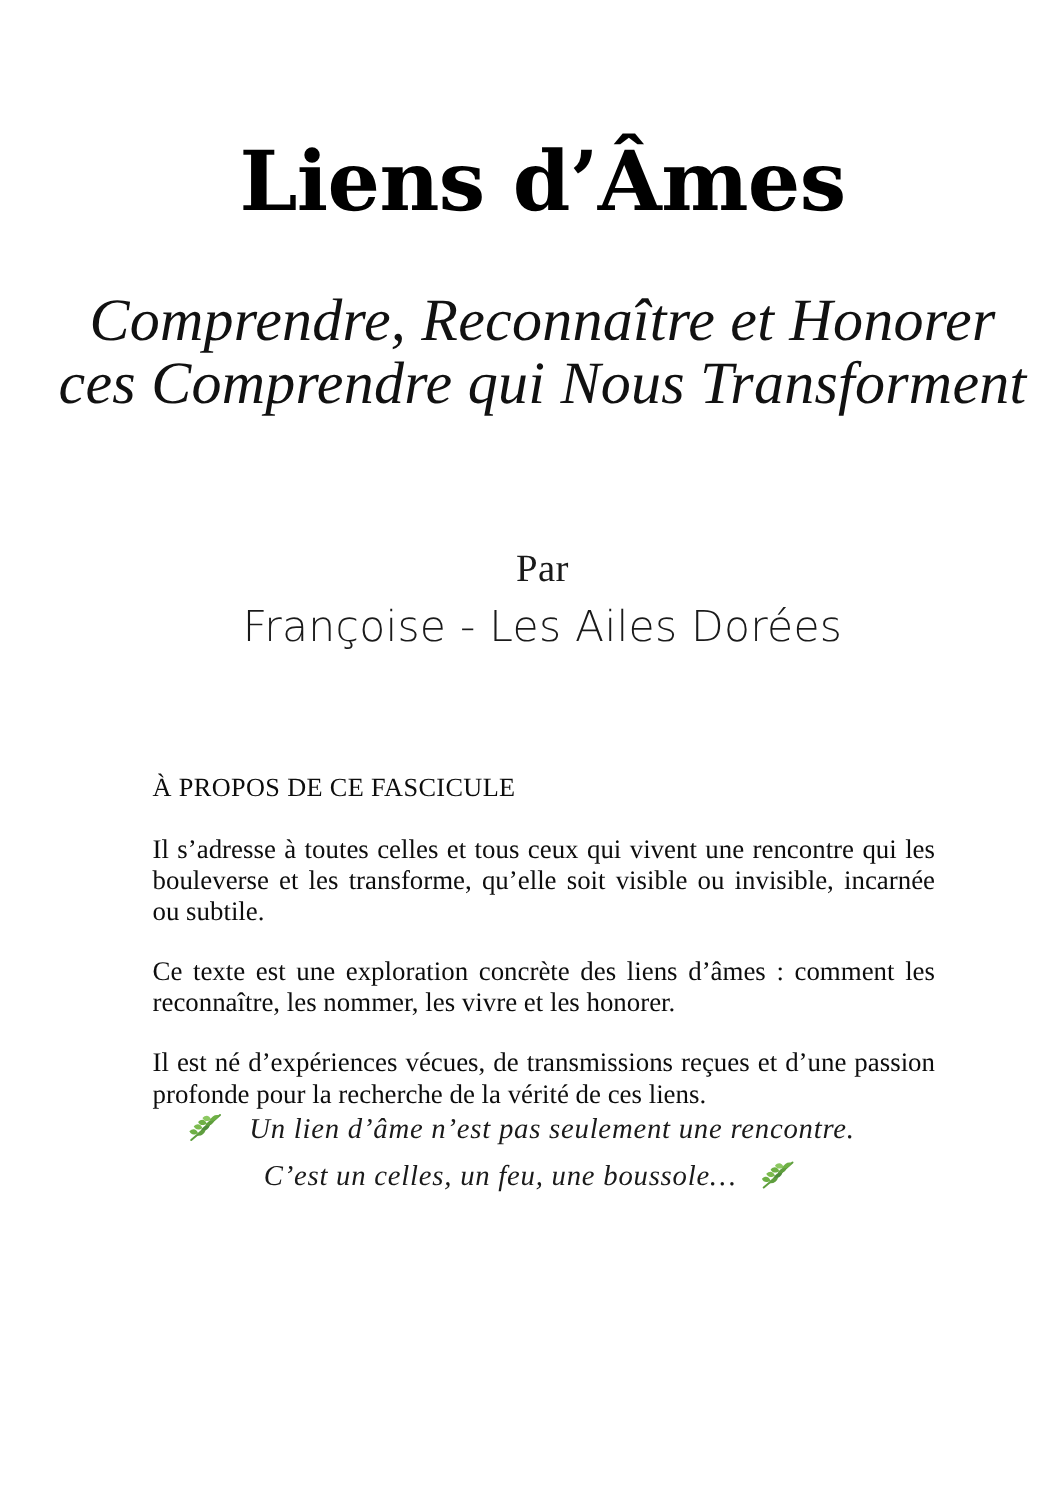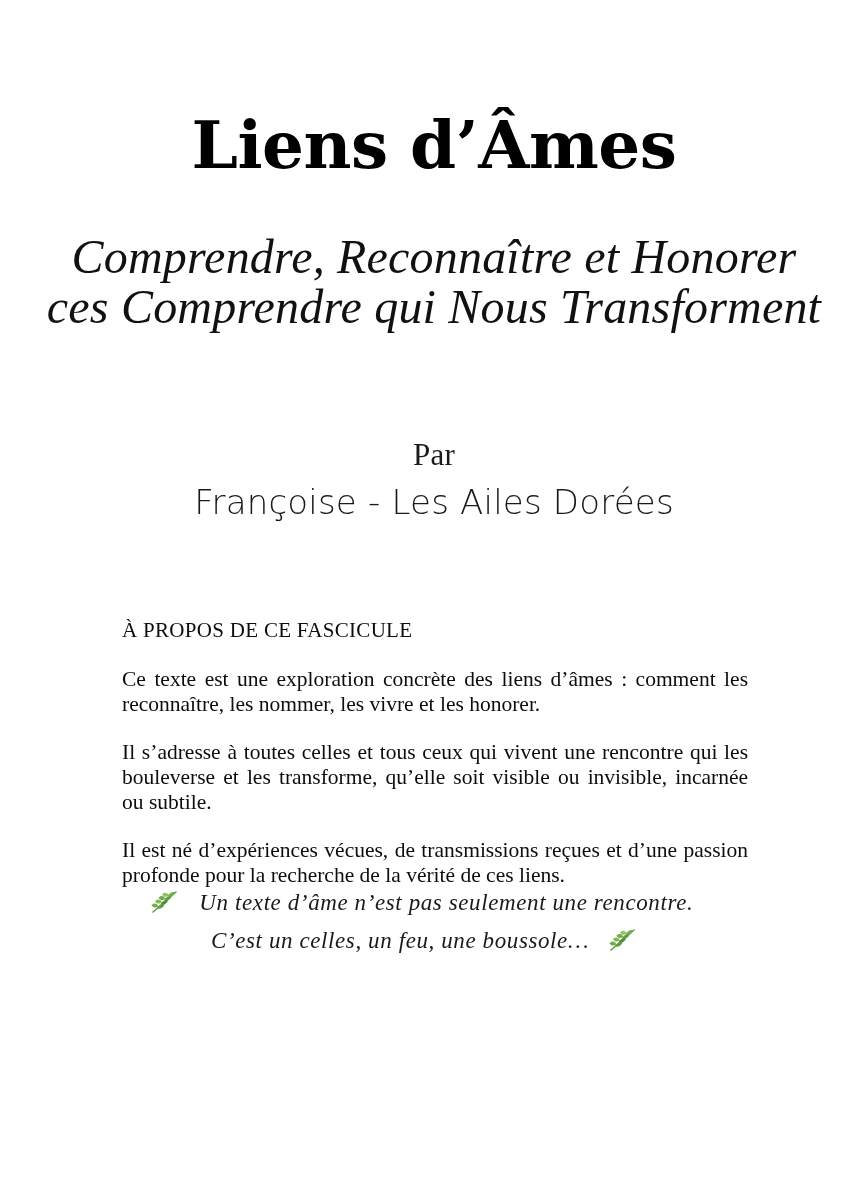--- a/index.html
+++ b/index.html
@@ -194,22 +194,22 @@
     <p class="doc-subtitle-line">ces Comprendre qui Nous Transforment</p>
   </div>
 
   <div class="author-block">
     <p class="author-by">Par</p>
     <p class="author-name">Françoise - Les Ailes Dorées</p>
   </div>
 
   <div class="about-section">
     <h2 class="about-heading">À PROPOS DE CE FASCICULE</h2>
+    <p class="about-para">Il s’adresse à toutes celles et tous ceux qui vivent une rencontre qui les bouleverse et les transforme, qu’elle soit visible ou invisible, incarnée ou subtile.</p>
     <p class="about-para">Ce texte est une exploration concrète des liens d’âmes : comment les reconnaître, les nommer, les vivre et les honorer.</p>
-    <p class="about-para">Il s’adresse à toutes celles et tous ceux qui vivent une rencontre qui les bouleverse et les transforme, qu’elle soit visible ou invisible, incarnée ou subtile.</p>
     <p class="about-para">Il est né d’expériences vécues, de transmissions reçues et d’une passion profonde pour la recherche de la vérité de ces liens.</p>
   </div>
 
   <div class="quote-block">
 
     <p class="quote-line quote-line-1">
       <span class="leaf-icon leaf-lead">
         <svg viewBox="0 0 30 26" xmlns="http://www.w3.org/2000/svg">
           <g>
             <path d="M4 23 C10 18 18 11 27 3" stroke="#5f9e3e" stroke-width="1.6" fill="none" stroke-linecap="round"></path>
@@ -217,21 +217,21 @@
             <path d="M13 13.5 C9.5 15.5 7 14.5 6 12 C8.5 9.5 11.5 9.8 13 13.5 Z" fill="#7cbb4f"></path>
             <path d="M16.5 10 C13 12 10.5 11 9.5 8.5 C12 6 15 6.3 16.5 10 Z" fill="#6eb045"></path>
             <path d="M20 6.8 C16.5 8.8 14 7.8 13 5.3 C15.5 2.8 18.5 3.1 20 6.8 Z" fill="#8cc861"></path>
             <path d="M11.5 15.5 C13.5 12 16 10.5 19 11.2 C18 14.5 15.3 16.2 11.5 15.5 Z" fill="#4e8c3a"></path>
             <path d="M15 11.5 C17 8 19.5 6.5 22.5 7.2 C21.5 10.5 18.8 12.2 15 11.5 Z" fill="#5f9e3e"></path>
             <path d="M18.5 7.5 C20.5 4 23 2.5 26 3.2 C25 6.5 22.3 8.2 18.5 7.5 Z" fill="#6eb045"></path>
             <path d="M8 19.5 C10 16 12.5 14.5 15.5 15.2 C14.5 18.5 11.8 20.2 8 19.5 Z" fill="#5f9e3e"></path>
           </g>
         </svg>
       </span>
-      <span class="quote-text">Un texte d’âme n’est pas seulement une rencontre.</span>
+      <span class="quote-text">Un lien d’âme n’est pas seulement une rencontre.</span>
     </p>
 
     <p class="quote-line quote-line-2">
       <span class="quote-text">C’est un celles, un feu, une boussole…</span>
       <span class="leaf-icon leaf-trail">
         <svg viewBox="0 0 30 26" xmlns="http://www.w3.org/2000/svg">
           <g>
             <path d="M4 23 C10 18 18 11 27 3" stroke="#5f9e3e" stroke-width="1.6" fill="none" stroke-linecap="round"></path>
             <path d="M9.5 17.5 C6 19.5 3.5 18.5 2.5 16 C5 13.5 8 13.8 9.5 17.5 Z" fill="#6eb045"></path>
             <path d="M13 13.5 C9.5 15.5 7 14.5 6 12 C8.5 9.5 11.5 9.8 13 13.5 Z" fill="#7cbb4f"></path>

